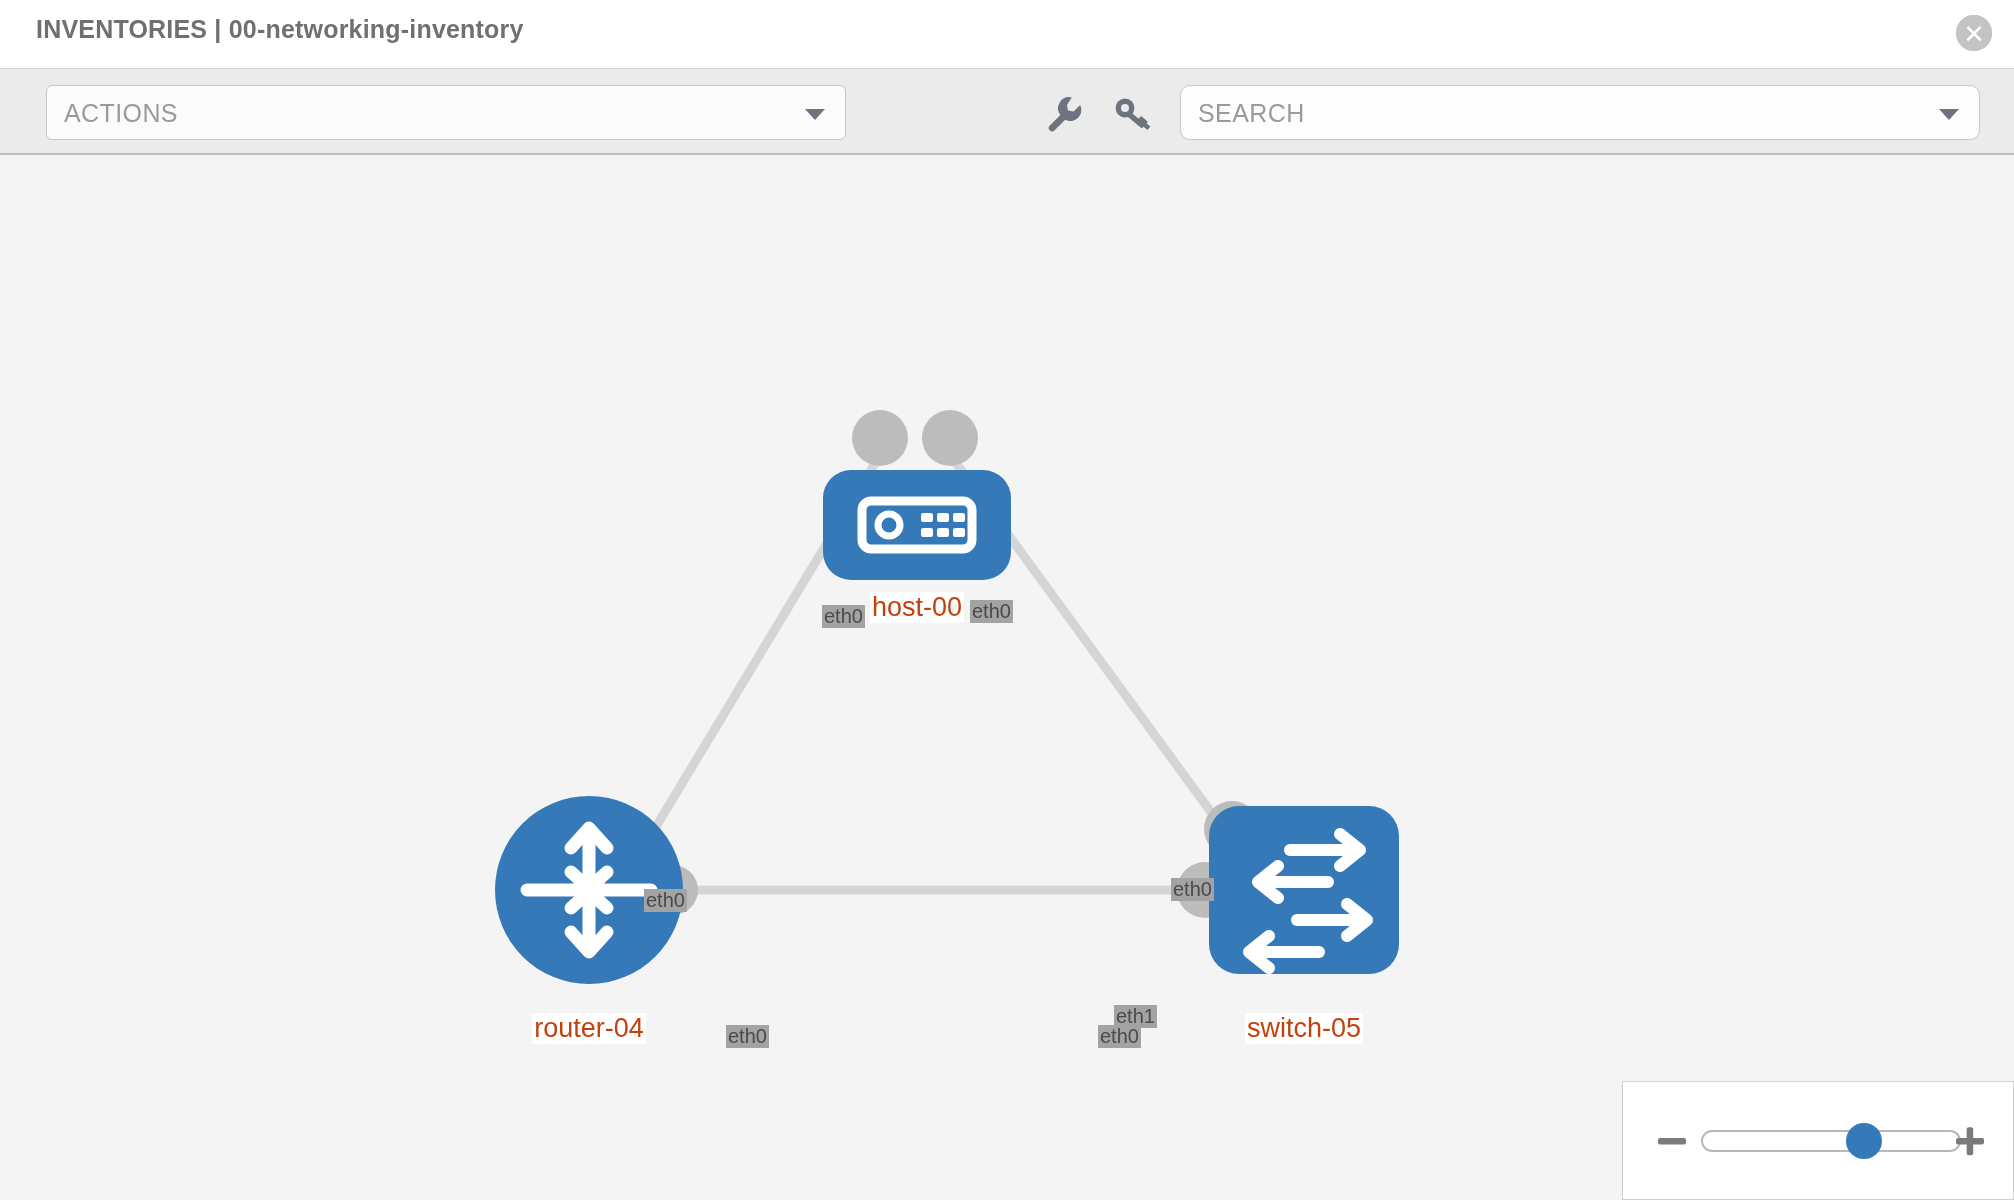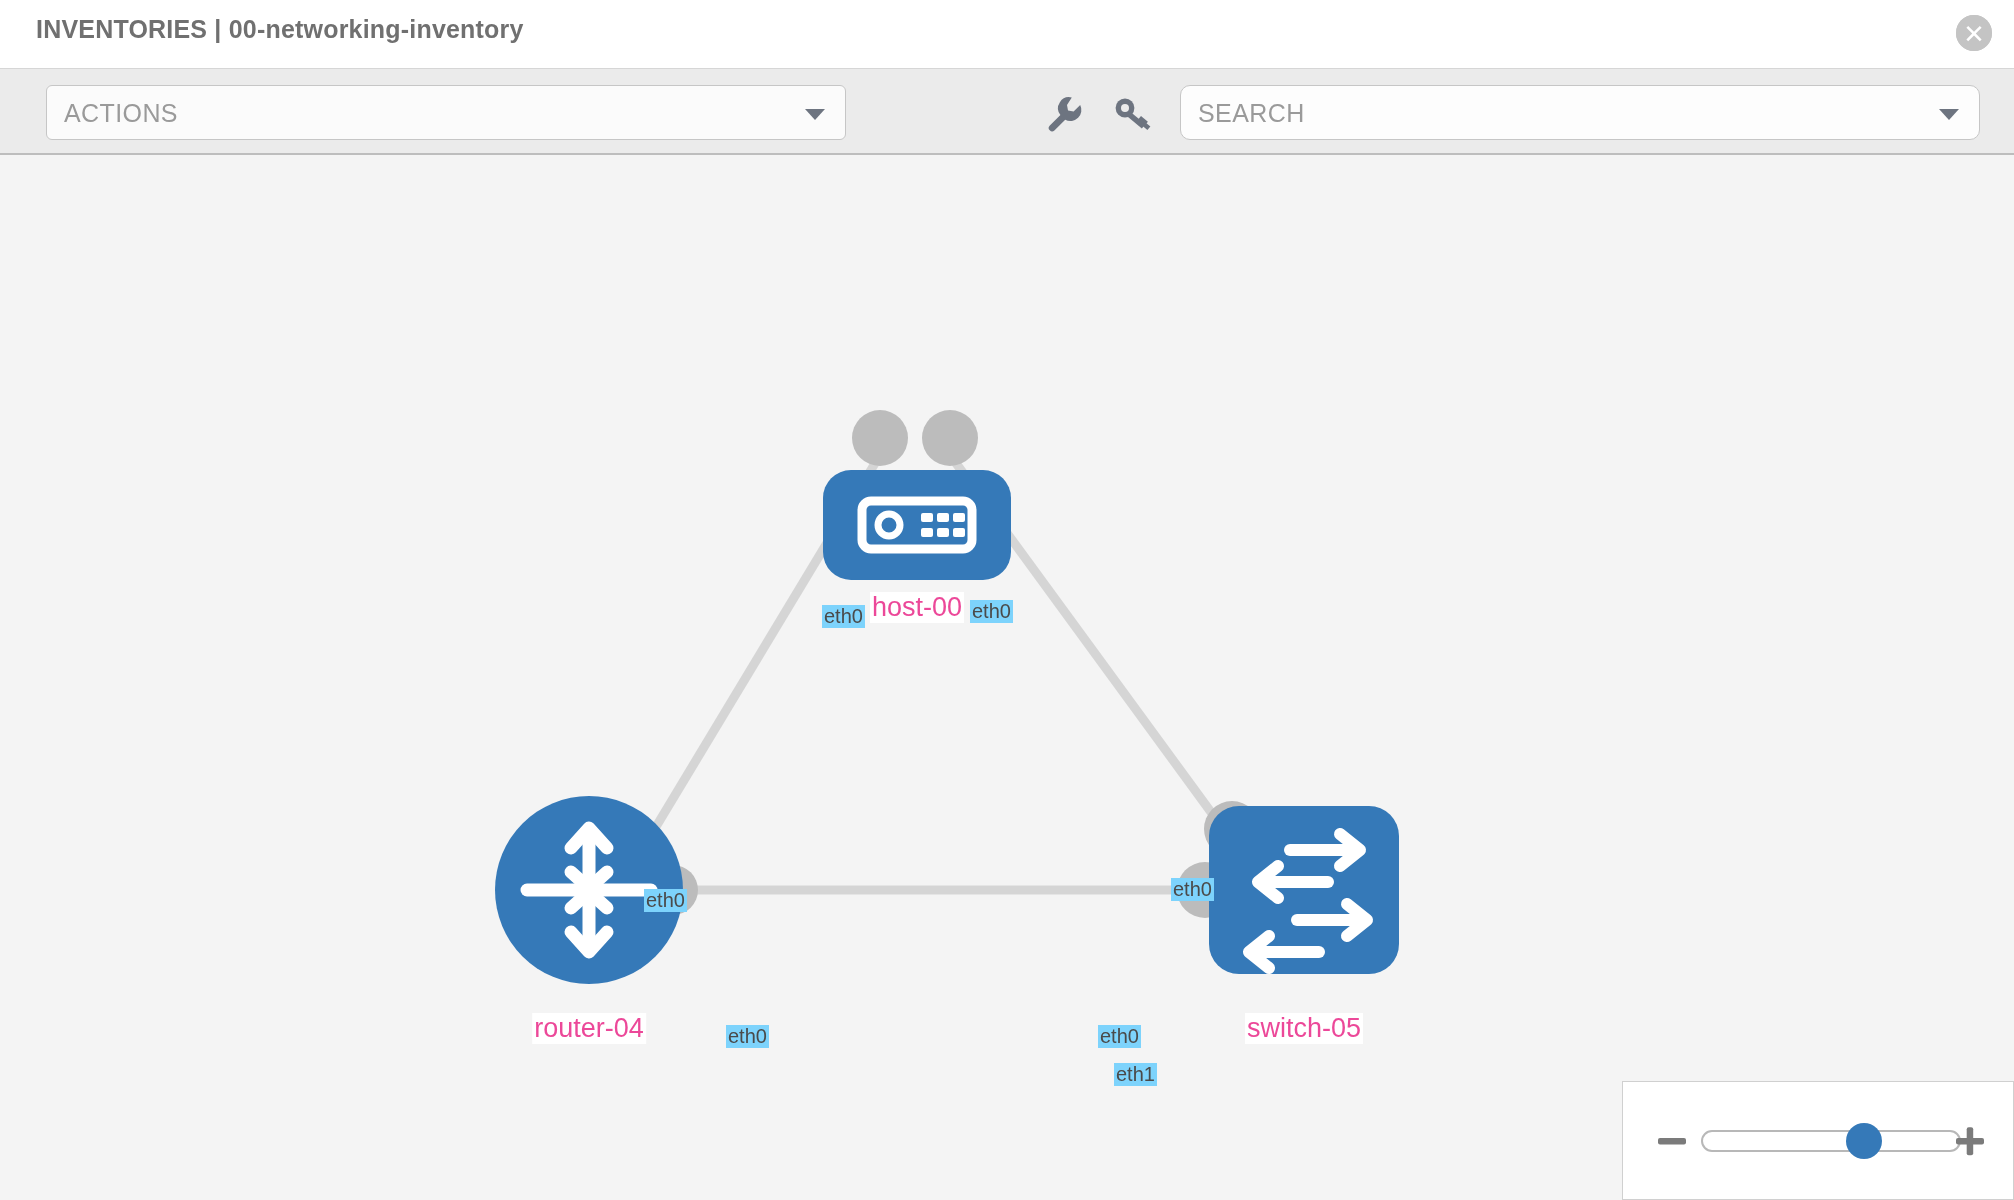--- a/index.html
+++ b/index.html
@@ -136,31 +136,31 @@
   .topology-svg {
     position: absolute;
     left: 0; top: 0;
     width: 2014px;
     height: 1045px;
   }
 
   .node-label {
     position: absolute;
     font-size: 27px;
-    color: #ec4899;
+    color: #c2410c;
     background: #ffffff;
     white-space: nowrap;
     padding: 0 2px;
     transform: translateX(-50%);
   }
   .iface-label {
     position: absolute;
     font-size: 20px;
     color: #4a4a4a;
-    background: #7dd3fc;
+    background: #a3a3a3;
     white-space: nowrap;
     padding: 0 2px;
   }
 
   
   .zoom-panel {
     position: absolute;
     left: 1622px;
     top: 1081px;
     width: 392px;
@@ -348,21 +348,21 @@
     <div class="iface-label" style="left:970px; top:445px;">eth0</div>
 
     <div class="iface-label" style="left:644px; top:734px;">eth0</div>
 
     <div class="iface-label" style="left:1171px; top:723px;">eth0</div>
 
     <div class="iface-label" style="left:726px; top:870px;">eth0</div>
 
     <div class="iface-label" style="left:1098px; top:870px;">eth0</div>
 
-    <div class="iface-label" style="left:1114px; top:908px;">eth1</div>
+    <div class="iface-label" style="left:1114px; top:850px;">eth1</div>
 
   </div>
 
   <div class="zoom-panel">
 
     <div class="zoom-minus">
       <svg width="34" height="34" viewBox="0 0 34 34" aria-hidden="true">
         <rect x="3" y="14" width="28" height="6.5" rx="2" fill="#7b7b7b"></rect>
       </svg>
     </div>

